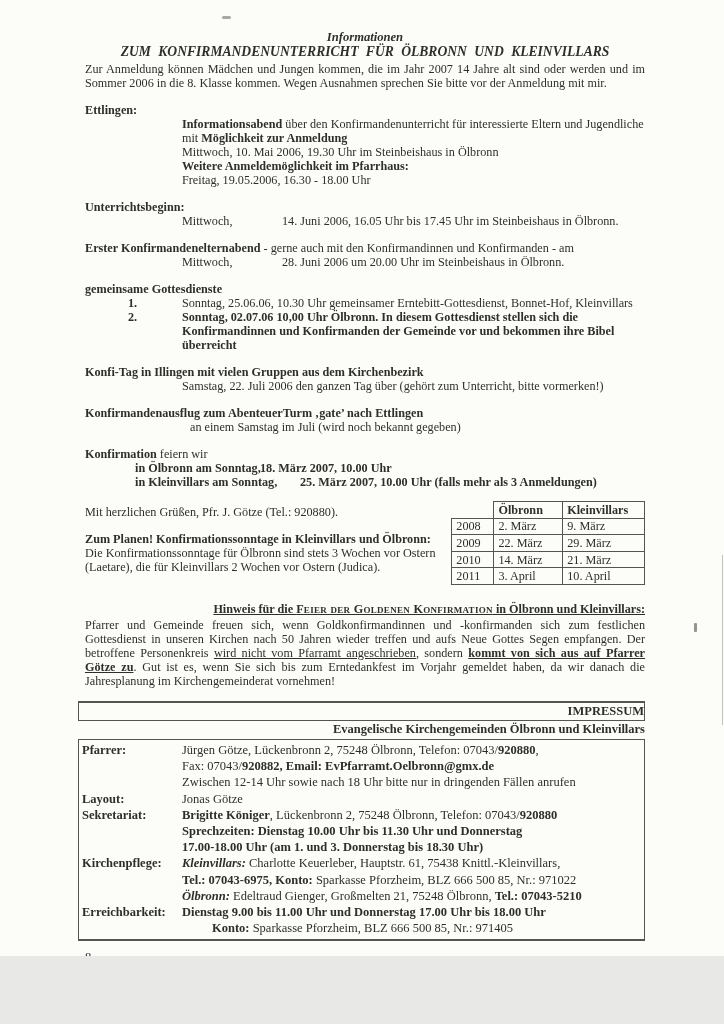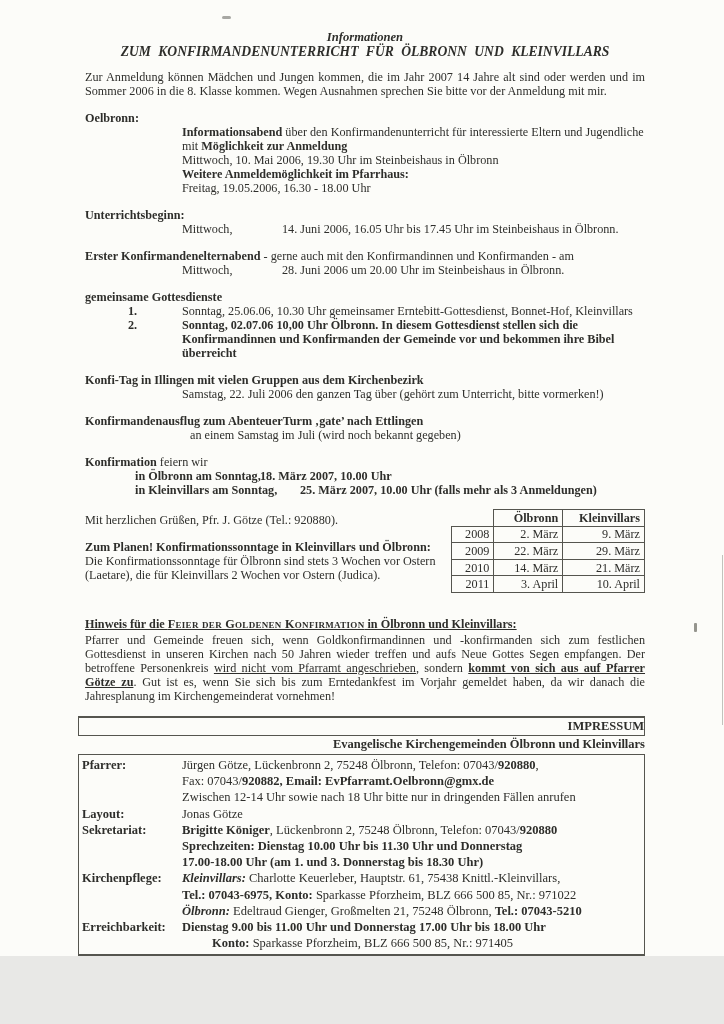--- a/index.html
+++ b/index.html
@@ -9,38 +9,38 @@
     font-family:"Liberation Serif","DejaVu Serif",serif;
     color:#2e2e2b;font-size:12.2px;line-height:14px;overflow:hidden;
   }
   .b{font-weight:bold}
   .i{font-style:italic}
   .sc{font-variant:small-caps;letter-spacing:.3px}
   .u{text-decoration:underline}
   .nowrap{white-space:nowrap}
   .kicker{font-size:12.6px;font-weight:bold;font-style:italic;text-align:center}
   .doc-title{font-size:13.6px;font-weight:bold;font-style:italic;text-align:center;word-spacing:4px;margin-top:1px}
-  .intro{text-align:justify;margin-top:11px}
+  .intro{text-align:justify;margin-top:3px}
   .sec{margin-top:13px}
   .ind{margin-left:97px}
   .row{display:flex}
   .daycol{display:inline-block;width:100px}
   .num{flex:none;width:54px;margin-left:43px;font-weight:bold}
   .litext{flex:1}
   .krow{margin-left:50px;font-weight:bold}
   .kp1{display:inline-block;width:125px}
   .kp2{display:inline-block;width:165px}
   .two{display:flex;margin-top:16px}
   .leftcol{width:385px}
   table.years{margin-left:auto;border-collapse:collapse;font-size:12.2px;color:#2e2e2b;height:84px;margin-top:-4px}
-  table.years th,table.years td{border:1px solid #55554f;padding:0 4px;text-align:right;height:15px;font-weight:normal}
+  table.years th,table.years td{border:1px solid #55554f;padding:0 4px;text-align:left;height:15px;font-weight:normal}
   table.years th{font-weight:bold}
   table.years th.empty{border:none}
   .col-y{width:36px}.col-o{width:64px}.col-k{width:76px}
-  .hhead{text-align:left;font-weight:bold;margin-top:24px}
+  .hhead{text-align:right;font-weight:bold;margin-top:17px}
   .hbody{text-align:justify;margin-top:2px}
   .imp{margin-top:13px;margin-left:-7px;width:567px;font-size:12.5px;line-height:16.2px}
   .imp-title{border:2px solid #55554f;border-left-width:1px;border-right-width:1px;border-bottom-width:1px;
              text-align:right;font-weight:bold;height:17px;line-height:16px}
   .imp-sub{text-align:right;font-weight:bold;height:18px;line-height:17px}
   .imp-box{border:1px solid #55554f;border-bottom-width:2px;padding:2px 2px 3px 0}
   .irow{display:flex}
   .ilabel{flex:none;width:100px;font-weight:bold;padding-left:3px}
   .icontent{flex:1}
   .ind2{margin-left:30px}
@@ -55,21 +55,21 @@
 <div class="page">
   <div class="art-dash"></div>
   <div class="art-tick"></div>
   <div class="art-edge"></div>
 
   <div class="kicker">Informationen</div>
   <div class="doc-title">ZUM KONFIRMANDENUNTERRICHT FÜR ÖLBRONN UND KLEINVILLARS</div>
   <div class="intro">Zur Anmeldung können Mädchen und Jungen kommen, die im Jahr 2007 14 Jahre alt sind oder werden und im Sommer 2006 in die 8. Klasse kommen. Wegen Ausnahmen sprechen Sie bitte vor der Anmeldung mit mir.</div>
 
   <div class="sec">
-    <div class="b">Oelbronn:</div>
+    <div class="b">Ettlingen:</div>
     <div class="ind">
       <div><span class="b">Informationsabend</span><span> über den Konfirmandenunterricht für interessierte Eltern und Jugendliche mit </span><span class="b">Möglichkeit zur Anmeldung</span></div>
       <div>Mittwoch, 10. Mai 2006, 19.30 Uhr im Steinbeishaus in Ölbronn</div>
       <div class="b">Weitere Anmeldemöglichkeit im Pfarrhaus:</div>
       <div>Freitag, 19.05.2006, 16.30 - 18.00 Uhr</div>
     </div>
   </div>
 
   <div class="sec">
     <div class="b">Unterrichtsbeginn:</div>

